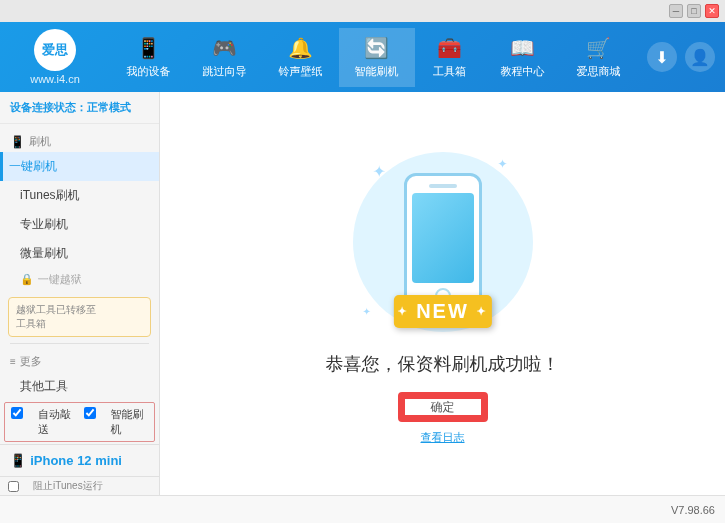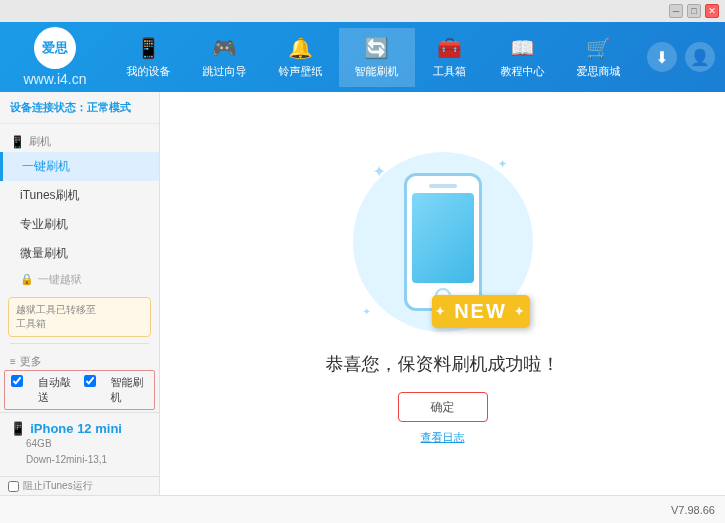--- a/index.html
+++ b/index.html
@@ -43,21 +43,21 @@
     }
     .logo-icon {
       width: 42px; height: 42px;
       background: white;
       border-radius: 50%;
       display: flex; align-items: center; justify-content: center;
       color: #1a9be8;
       font-weight: bold;
       font-size: 16px;
     }
-    .logo-text { font-size: 14px; color: rgba(255,255,255,0.85); margin-top: 2px; }
+    .logo-text { font-size: 11px; color: rgba(255,255,255,0.85); margin-top: 2px; }
 
     .nav-items {
       display: flex;
       flex: 1;
       justify-content: center;
       gap: 0;
     }
     .nav-item {
       display: flex;
       flex-direction: column;
@@ -119,21 +119,21 @@
     .sidebar-item {
       padding: 6px 10px 6px 20px;
       font-size: 12px;
       color: #444;
       cursor: pointer;
     }
     .sidebar-item.active {
       background: #ddeeff;
       color: #1a9be8;
       border-left: 3px solid #1a9be8;
-      padding-left: 19px;
+      padding-left: 6px;
     }
     .sidebar-divider {
       height: 1px;
       background: #e0e0e0;
       margin: 4px 10px;
     }
     .sidebar-locked {
       padding: 4px 10px 4px 20px;
       font-size: 11px;
       color: #aaa;
@@ -166,21 +166,21 @@
     .success-text {
       font-size: 18px;
       color: #333;
       margin-bottom: 16px;
       font-weight: normal;
     }
 
     .confirm-btn {
       width: 90px;
       height: 30px;
-      border: 1px solid #ef4444;
+      border: 7px solid #ef4444;
       background: white;
       border-radius: 4px;
       font-size: 12px;
       color: #555;
       cursor: pointer;
       display: flex; align-items: center; justify-content: center;
       margin-bottom: 8px;
     }
 
     .view-log {
@@ -238,21 +238,21 @@
 
     
     .itunes-bar {
       background: #f5f5f5;
       border-top: 1px solid #e0e0e0;
       padding: 2px 8px;
       font-size: 10px;
       color: #888;
       display: flex;
       align-items: center;
-      gap: 4px;
+      gap: 14px;
     }
 
     .sidebar-full {
       display: flex;
       flex-direction: column;
       width: 160px;
       background: #f5f5f5;
       border-right: 1px solid #e0e0e0;
       flex-shrink: 0;
       height: 100%;
@@ -381,24 +381,20 @@
         <input type="checkbox" checked="" style="">
         <span>智能刷机</span>
       </label>
     </div>
 
     <div class="sidebar-bottom">
       <div class="device-name">
         <span>📱</span>
         <span>iPhone 12 mini</span>
       </div>
-      <div class="device-info">
-        <div>64GB</div>
-        <div>Down-12mini-13,1</div>
-      </div>
     </div>
 
     <div class="itunes-bar">
       <input type="checkbox" style="width: 11px; height: 11px;">
       <span>阻止iTunes运行</span>
     </div>
   </div>
 
   <div class="content">
 
@@ -409,21 +405,21 @@
       <div style="width:78px; height:138px; background:white; border:3px solid #90d0ef; border-radius:12px; position:absolute; top:50%; left:50%; transform:translate(-50%,-50%); overflow:hidden; z-index:2;">
         <div style="width:28px; height:4px; background:#c0e0f0; border-radius:2px; margin: 8px auto 0;"></div>
         <div style="width:62px; height:90px; background:linear-gradient(135deg,#80d8f8,#40b8e8); margin:5px auto; border-radius:4px;"></div>
         <div style="width:16px; height:16px; border:2px solid #b0dff0; border-radius:50%; margin:4px auto;"></div>
       </div>
 
       <div style="position:absolute; top:20px; left:30px; color:#aaddff; font-size:16px; z-index:3;">✦</div>
       <div style="position:absolute; top:15px; right:35px; color:#aaddff; font-size:12px; z-index:3;">✦</div>
       <div style="position:absolute; bottom:25px; left:20px; color:#aaddff; font-size:10px; z-index:3;">✦</div>
 
-      <div style="position:absolute; bottom:14px; left:50%; transform:translateX(-50%); background:#f5c020; color:white; font-size:20px; font-weight:900; padding:5px 4px; border-radius:5px; box-shadow:2px 2px 6px rgba(0,0,0,0.25); z-index:4; white-space:nowrap; letter-spacing:2px;margin-left:38px;">
+      <div style="position:absolute; bottom:14px; left:50%; transform:translateX(-50%); background:#f5c020; color:white; font-size:20px; font-weight:900; padding:5px 4px; border-radius:5px; box-shadow:2px 2px 6px rgba(0,0,0,0.25); z-index:4; white-space:nowrap; letter-spacing:2px;">
         <span style="font-size:11px; position:relative; top:-3px;">✦</span>
         <span>NEW</span>
         <span style="font-size:11px; position:relative; top:-3px;">✦</span>
       </div>
     </div>
 
     <div class="success-text">恭喜您，保资料刷机成功啦！</div>
 
     <button class="confirm-btn">
       <span>确定</span>

